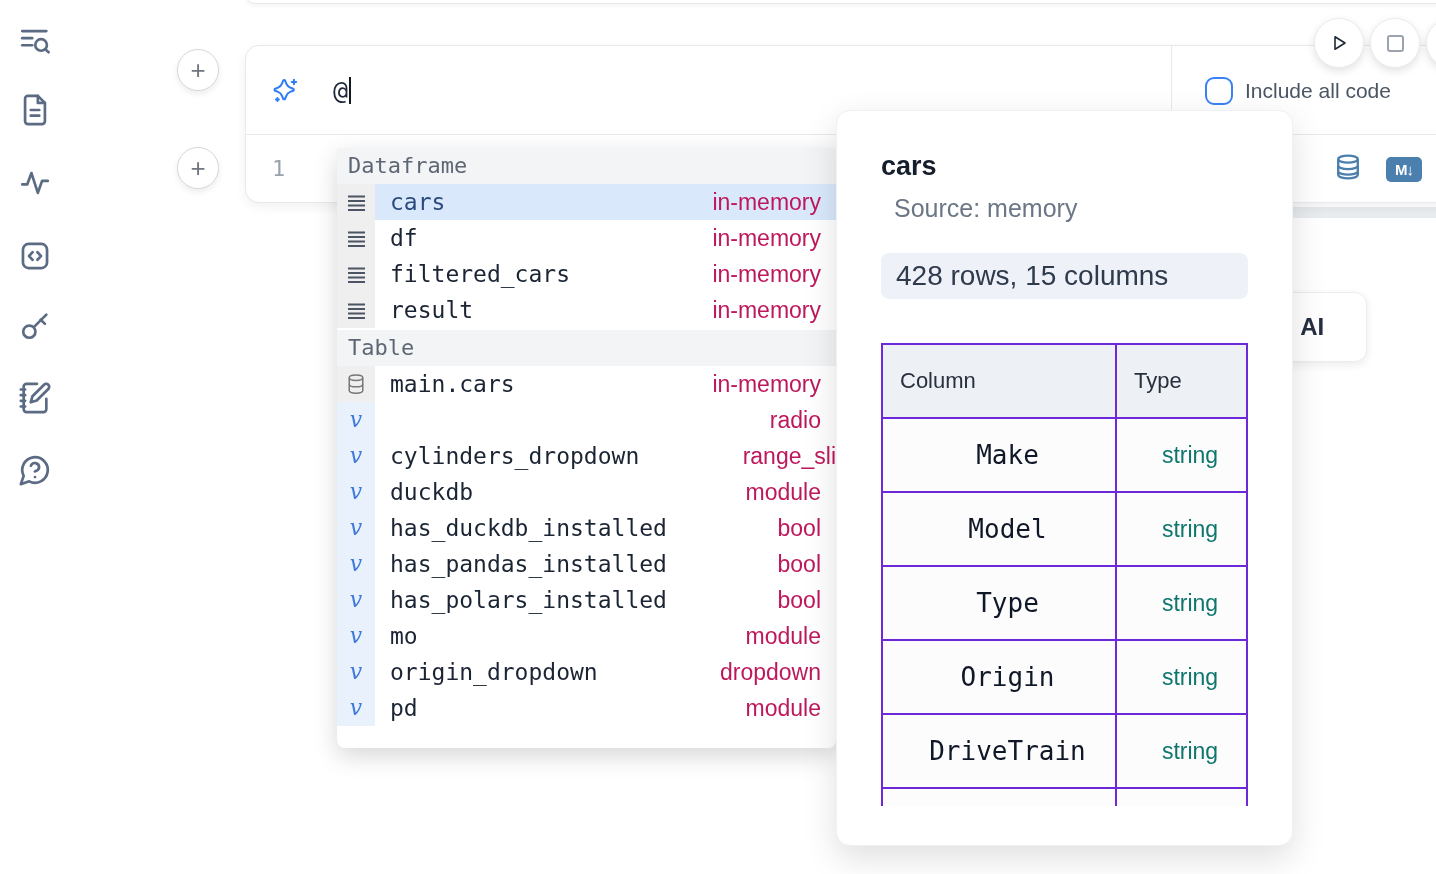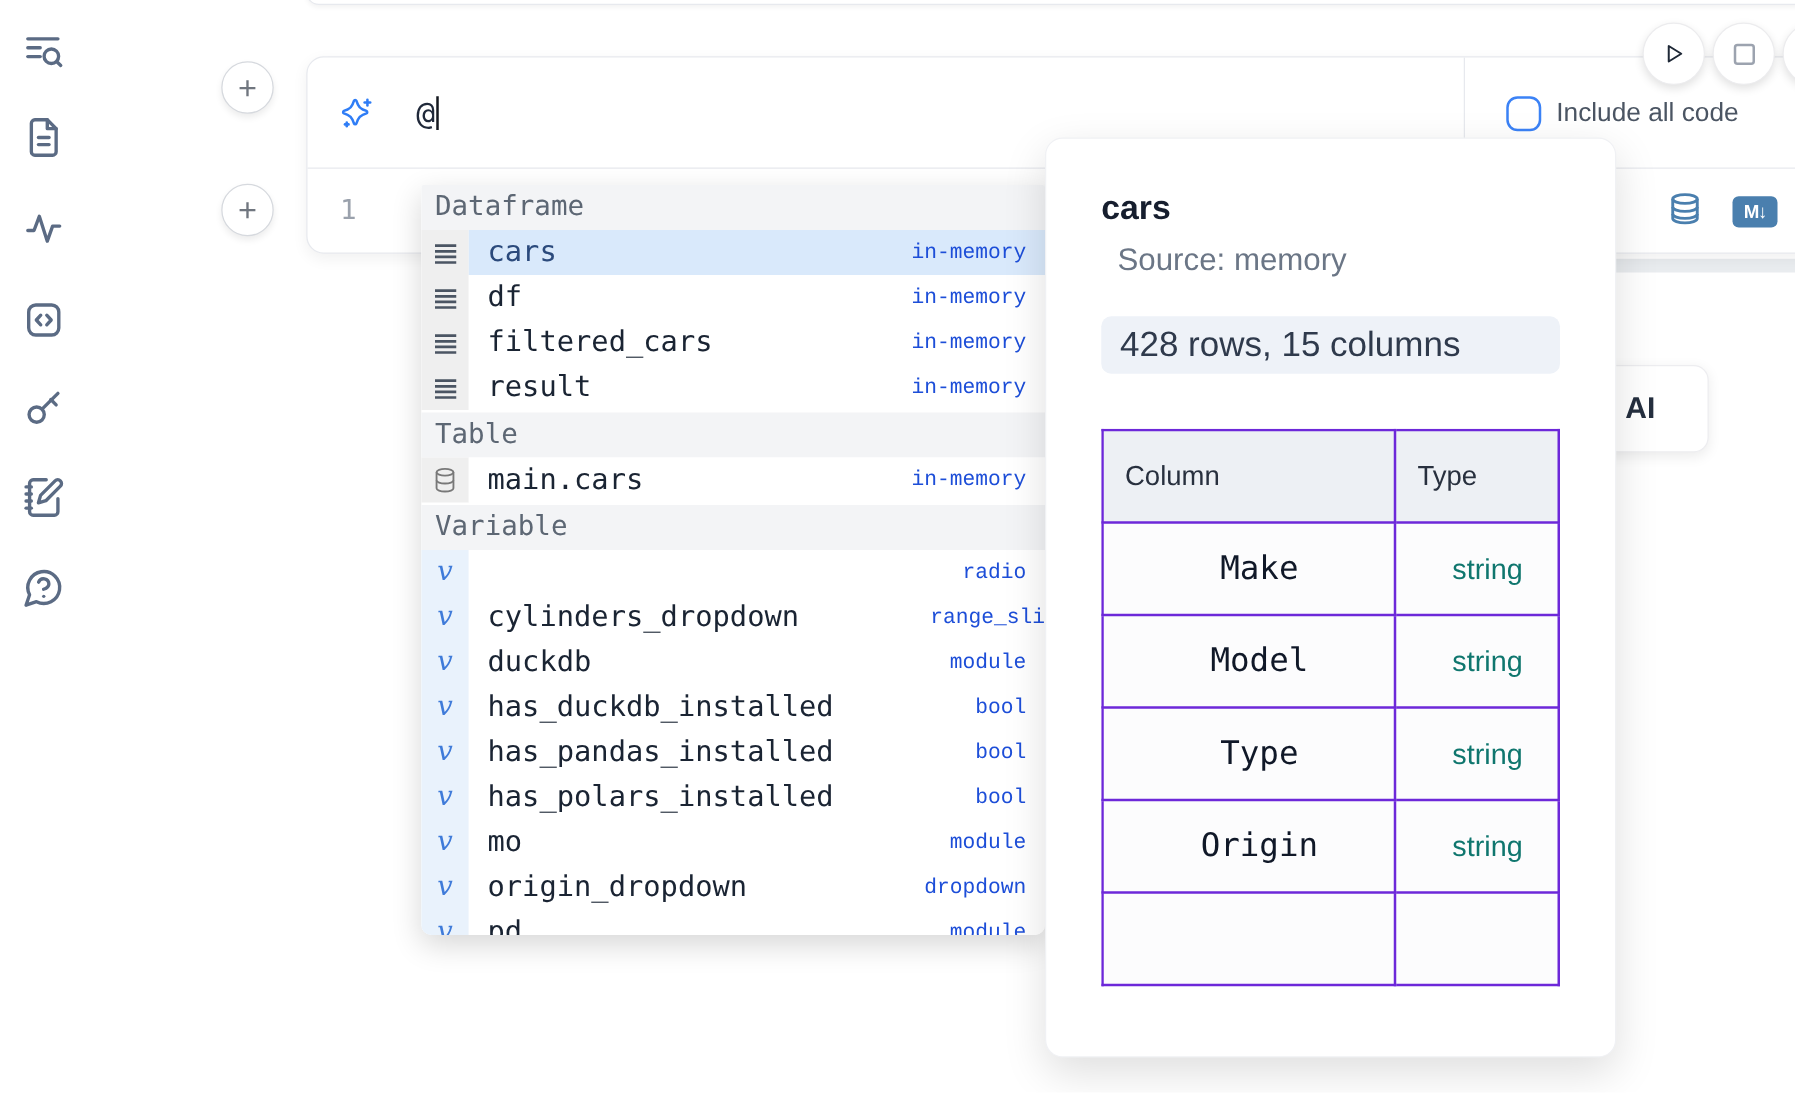--- a/index.html
+++ b/index.html
@@ -70,21 +70,21 @@
   .ac-header:first-child { margin-top:0; }
   .ac-row { height:36px; display:flex; cursor:pointer; }
   .ac-gutter { width:38px; flex:0 0 auto; background:#efefef; display:flex; align-items:center; justify-content:center; }
   .ac-gutter.blue { background:#e9f2fc; }
   .ac-gutter svg { stroke:#4b5563; fill:none; stroke-width:2; }
   .ac-gutter .v-glyph { font-family:"DejaVu Serif", serif; font-style:italic; font-size:22px; color:#3f7bd9; line-height:1; }
   .ac-content { flex:1; display:flex; align-items:center; background:#fff; min-width:0; }
   .ac-row.selected .ac-content { background:#d9e9fb; }
   .ac-name { margin-left:15px; font-family:"DejaVu Sans Mono", monospace; font-size:23px; color:#1a2433; white-space:nowrap; }
   .ac-row.selected .ac-name { color:#2b4a7c; }
-  .ac-type { margin-left:auto; padding-right:15px; font-family:Liberation Mono, monospace; font-size:17px; color:#1d4ed8; white-space:nowrap; }
+  .ac-type { margin-left:auto; padding-right:15px; font-family:Liberation Sans, sans-serif; font-size:23px; color:#be185d; white-space:nowrap; }
   .ac-type.clip { padding-right:0; }
 
   
   .popup { position:absolute; left:836px; top:110px; width:457px; height:736px; background:#fff;
            border:1px solid #f0f1f4; border-radius:14px; box-shadow:0 12px 34px rgba(0,0,0,.13);
            padding:40px 44px 0 44px; z-index:6; }
   .popup-title { font-size:27px; font-weight:bold; color:#161e2e; }
   .popup-source { margin-top:12px; font-size:25px; color:#6b7686;margin-left:13px; }
   .popup-pill { margin-top:30px; height:46px; background:#eef2f8; border-radius:8px; display:flex;
                 align-items:center; padding-left:15px; font-size:28px; color:#2f3a4c; }
@@ -260,21 +260,20 @@
           <ellipse cx="12" cy="5" rx="9" ry="3.6"></ellipse>
           <path d="M3 5v17c0 2 4 3.6 9 3.6s9-1.6 9-3.6V5"></path>
           <path d="M3 13.5c0 2 4 3.6 9 3.6s9-1.6 9-3.6"></path>
         </svg>
       </span>
       <span class="ac-content">
         <span class="ac-name">main.cars</span>
         <span class="ac-type">in-memory</span>
       </span>
     </div>
-    <div class="ac-header">Variable</div>
     <div class="ac-row">
       <span class="ac-gutter blue">
         <span class="v-glyph">v</span>
       </span>
       <span class="ac-content">
         <span class="ac-type">radio</span>
       </span>
     </div>
     <div class="ac-row">
       <span class="ac-gutter blue">
@@ -377,19 +376,23 @@
           </tr>
           <tr>
             <td class="col-name">Type</td>
             <td class="col-type">string</td>
           </tr>
           <tr>
             <td class="col-name">Origin</td>
             <td class="col-type">string</td>
           </tr>
           <tr>
+            <td class="col-name">DriveTrain</td>
+            <td class="col-type">string</td>
+          </tr>
+          <tr>
             <td class="col-name"></td>
             <td class="col-type"></td>
           </tr>
         </tbody>
     </table>
   </div>
 </div>
 
 </body></html>

